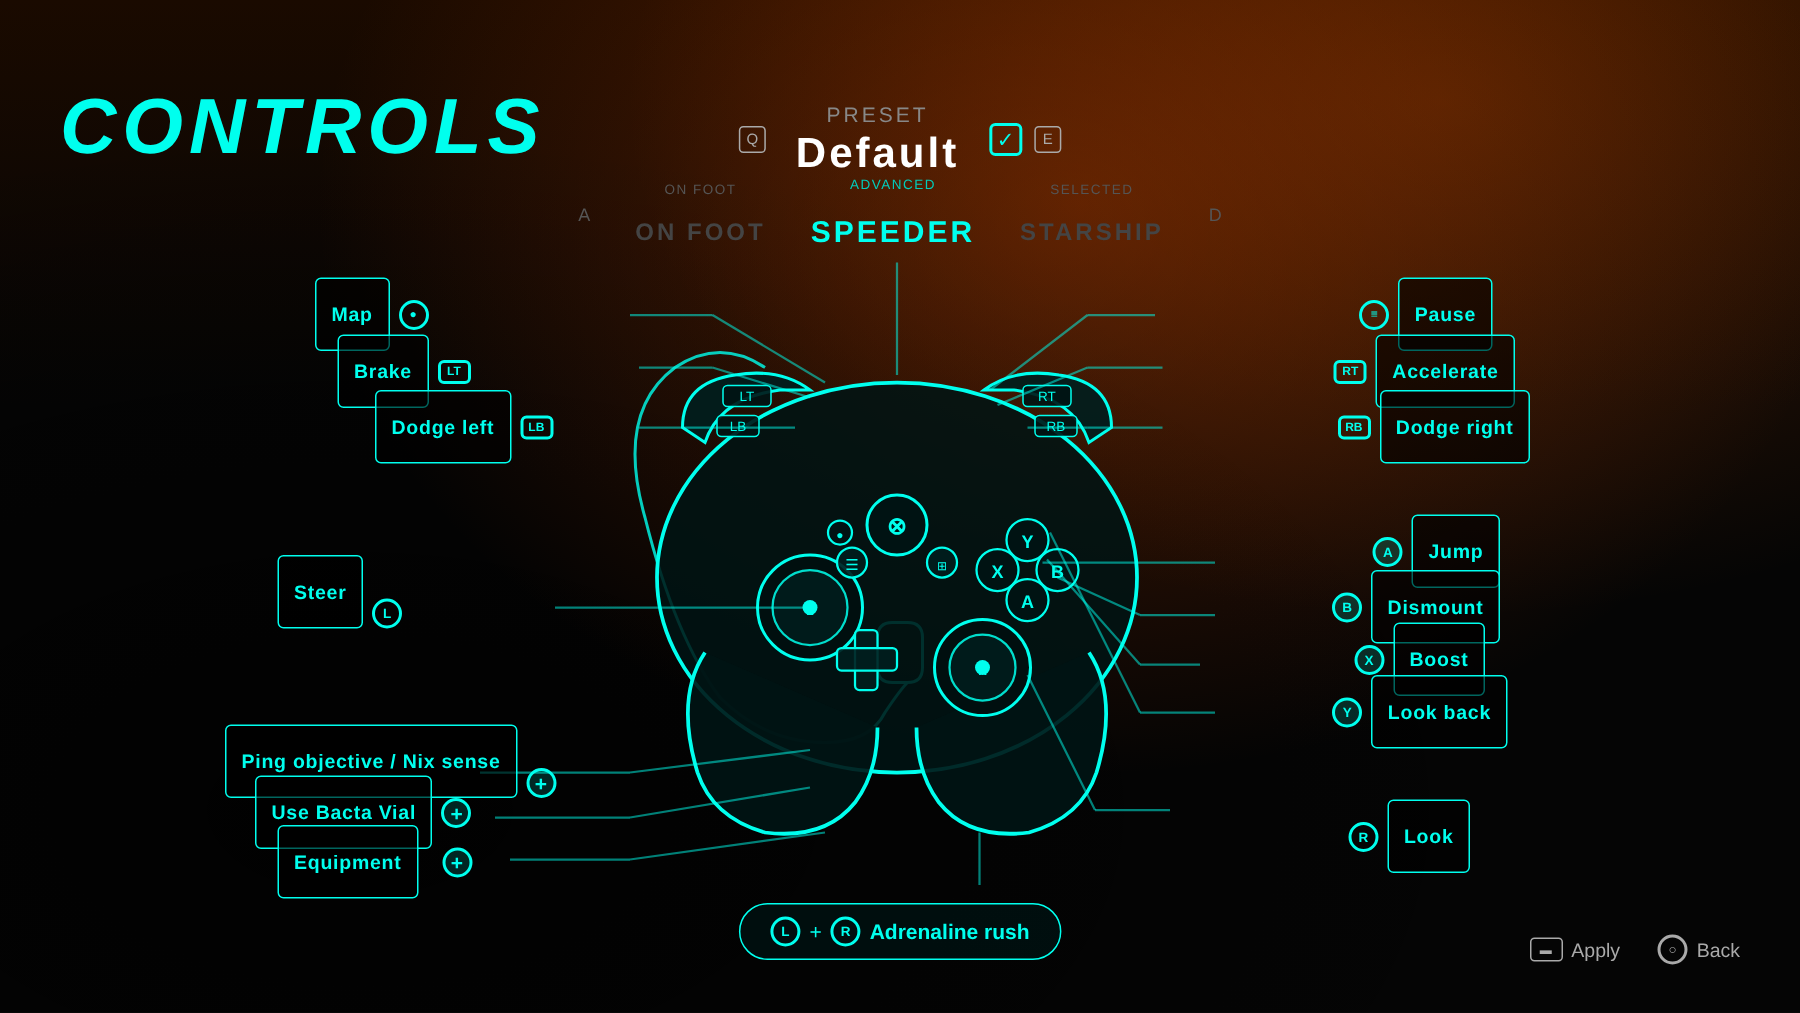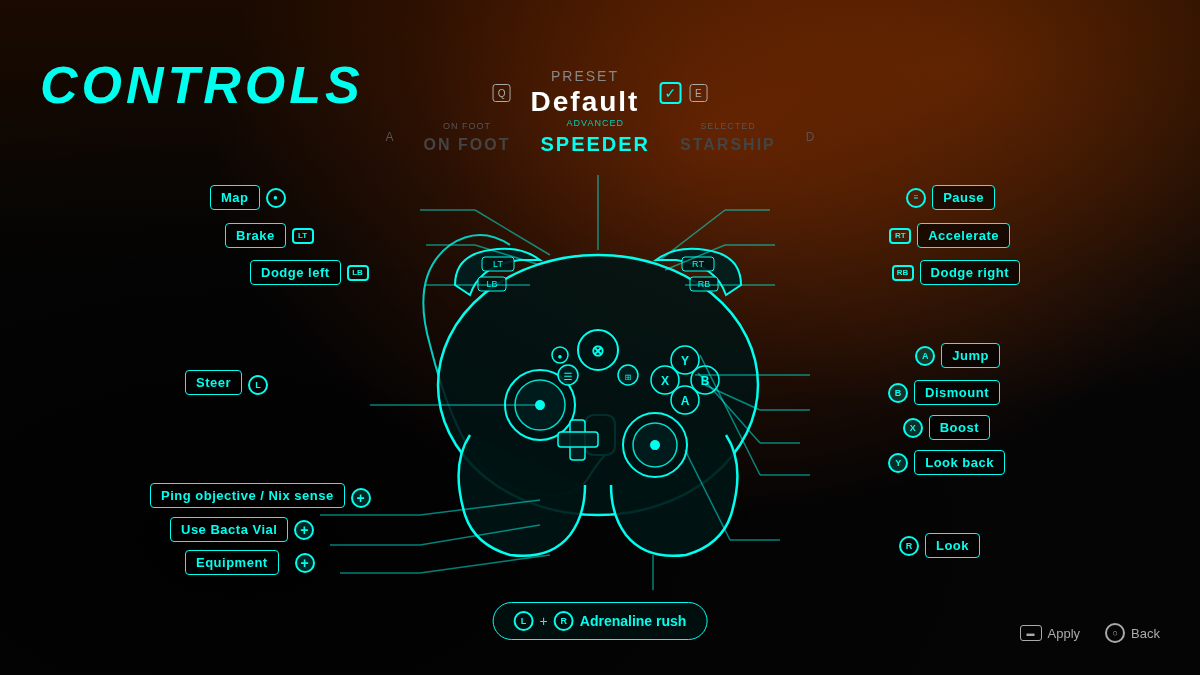--- a/index.html
+++ b/index.html
@@ -100,21 +100,21 @@
       transform: translateX(-50%);
       display: flex;
       align-items: center;
       gap: 30px;
     }
 
     .tab-item {
       display: flex;
       flex-direction: column;
       align-items: center;
-      gap: 5px;
+      gap: 16px;
     }
 
     .tab-text {
       font-size: 16px;
       font-weight: 700;
       letter-spacing: 2px;
       color: #444;
     }
 
     .tab-text.active {
@@ -133,21 +133,21 @@
       display: flex;
       align-items: center;
       gap: 6px;
     }
 
     .label-text {
       background: rgba(0,0,0,0.6);
       border: 1.5px solid #00ffee;
       border-radius: 4px;
       color: #00ffee;
-      padding: 4px 10px;
+      padding: 16px 10px;
       font-size: 13px;
       font-weight: 600;
       letter-spacing: 0.5px;
       white-space: nowrap;
     }
 
     .btn-badge {
       width: 20px;
       height: 20px;
       border-radius: 50%;

